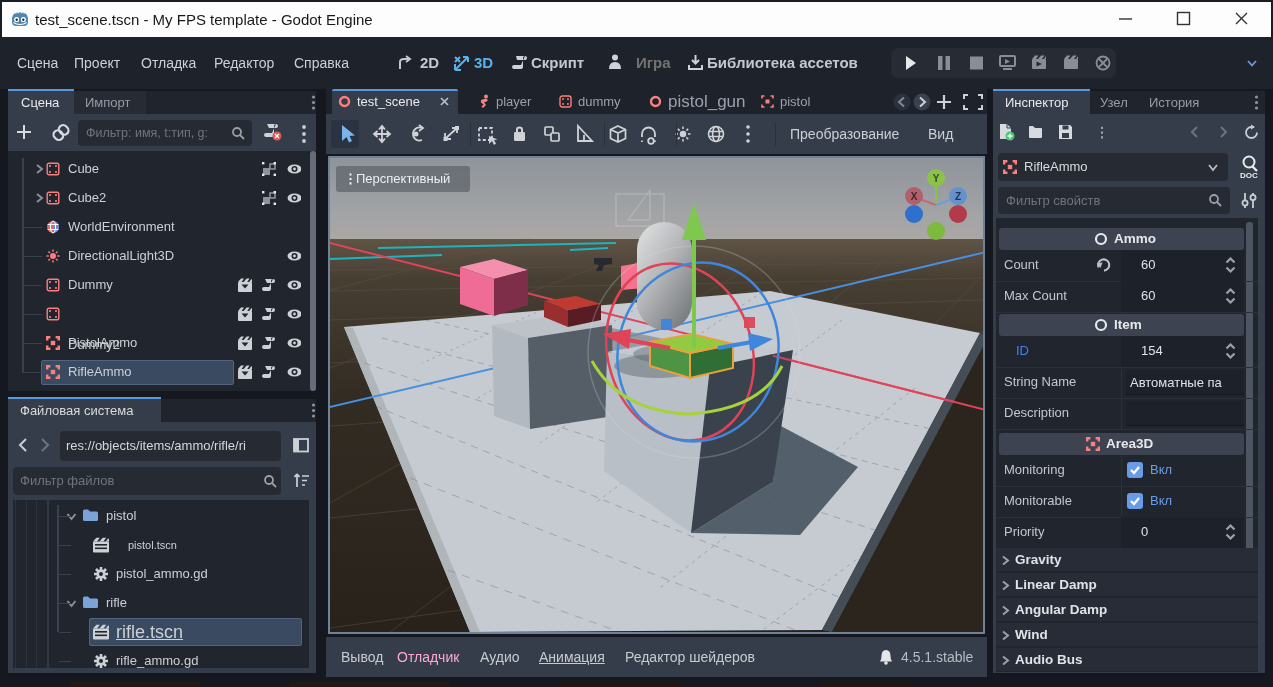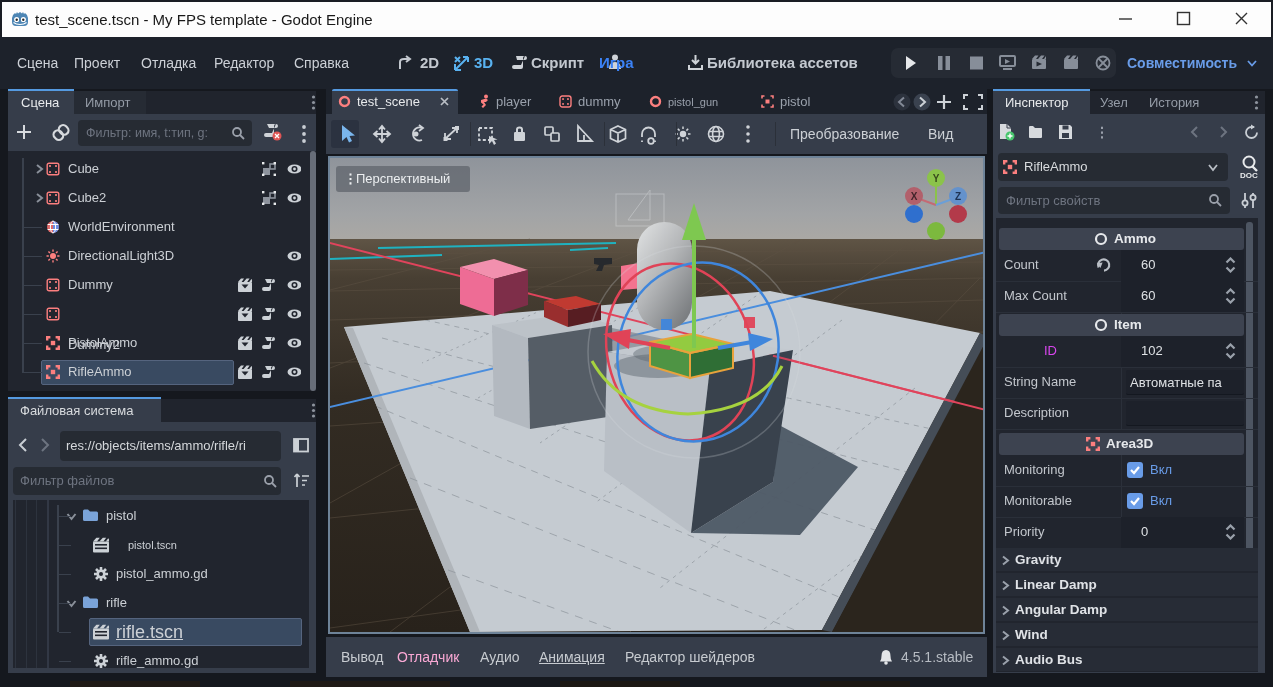--- a/index.html
+++ b/index.html
@@ -47,21 +47,21 @@
 </svg>
 <div class="txt" style="left:474px;top:37px;line-height:52px;font-size:15px;font-weight:bold;color:#59b2f0;">3D</div>
 <svg style="left:511px;top:53px;" width="17" height="19" viewBox="0 0 17 19">
  <path d="M5 3 L14 3 Q16 3 16 5 Q16 7 14 7 L14 7 L6 7 M14 3 Q12 3 12 5 L12 14 Q12 16 10 16 L3 16 Q1 16 1 14 Q1 12 3 12 L10 12" fill="#cfd3d8"></path>
 </svg>
 <div class="txt" style="left:531px;top:37px;line-height:52px;font-size:15px;font-weight:bold;color:#c3c8cf;">Скрипт</div>
 <svg style="left:606px;top:53px;" width="18" height="19" viewBox="0 0 18 19">
  <circle cx="9" cy="4.5" r="3" fill="#cfd3d8"></circle>
  <path d="M3 16 Q3 9 9 9 Q15 9 15 16 Z" fill="#cfd3d8"></path>
 </svg>
-<div class="txt" style="left:599px;top:37px;line-height:52px;font-size:15px;font-weight:bold;color:#3b82f6;">Игра</div>
+<div class="txt" style="left:636px;top:37px;line-height:52px;font-size:15px;font-weight:bold;color:#737373;">Игра</div>
 <svg style="left:687px;top:54px;" width="17" height="17" viewBox="0 0 17 17">
  <path d="M8.5 1 L8.5 9 M5 6 L8.5 9.5 L12 6" stroke="#cfd3d8" stroke-width="2" fill="none"></path>
  <path d="M2 11 L2 15 L15 15 L15 11" stroke="#cfd3d8" stroke-width="2" fill="none"></path>
 </svg>
 <div class="txt" style="left:707px;top:37px;line-height:52px;font-size:15px;font-weight:bold;color:#c3c8cf;">Библиотека ассетов</div>
 
 <div class="abs" style="left:891px;top:48px;width:225px;height:30px;background:#262b34;border-radius:7px;"></div>
 <svg style="left:891px;top:48px;" width="225" height="30" viewBox="0 0 225 30">
  <path d="M15 8 L25 15 L15 22 Z" fill="#e6e8ea"></path>
  <rect x="47" y="8" width="4.5" height="14" fill="#878e99"></rect>
@@ -79,21 +79,20 @@
       </g>
  <g fill="#878e99">
         <rect x="173" y="11" width="14" height="10" rx="1"></rect>
         <path d="M173 11 L176 7.5 L179.5 7.5 L177 11 M179 11 L182 7.5 L185.5 7.5 L183 11 M185 11 L187 8 L187 11"></path>
       </g>
  <g stroke="#878e99" stroke-width="1.8" fill="none">
         <circle cx="212" cy="15" r="6.5"></circle>
         <path d="M212 9 L212 21 M206 15 L218 15" transform="rotate(45 212 15)"></path>
       </g>
 </svg>
-<div class="txt" style="left:1127px;top:37px;line-height:52px;font-size:14px;font-weight:bold;color:#699ce8;">Совместимость</div>
 <svg style="left:1245px;top:58px;" width="14" height="10" viewBox="0 0 14 10">
       <path d="M3 3 L7 7.5 L11 3" stroke="#699ce8" stroke-width="1.8" fill="none"></path>
     </svg>
 
 <div class="abs" style="left:8px;top:91px;width:308px;height:23px;background:#20242d;"></div>
 <div class="abs" style="left:8px;top:89px;width:66px;height:25px;background:#363d4a;border-top:2px solid #559ae0;"></div>
 <div class="abs" style="left:74px;top:91px;width:72px;height:23px;background:#262b34;"></div>
 <div class="txt" style="left:21px;top:91px;line-height:23px;font-size:13px;color:#e8eaec;">Сцена</div>
 <div class="txt" style="left:85px;top:91px;line-height:23px;font-size:13px;color:#959ca7;">Импорт</div>
 <svg style="left:310px;top:95px;" width="7" height="15" viewBox="0 0 7 15">
@@ -518,22 +517,22 @@
         <path d="M2.5 10.5 L6.5 14.5 L10.5 10.5"></path>
       </g>
     </svg>
     <div class="abs" style="left:996px;top:312px;width:262px;height:1px;background:#2a2f39;"></div>
 <div class="abs" style="left:999px;top:314px;width:245px;height:22px;background:#3d4350;border-radius:3px;"></div>
     <svg style="left:1094px;top:318px;" width="14" height="14" viewBox="0 0 14 14">
       <circle cx="7" cy="7" r="5" stroke="#e6e8eb" stroke-width="2.2" fill="none"></circle>
     </svg>
     <div class="txt" style="left:1114px;top:314px;line-height:22px;font-size:13.5px;font-weight:bold;color:#e6e8eb;">Item</div>
 <div class="abs" style="left:1121px;top:336px;width:123px;height:31px;background:#1d212a;"></div>
-    <div class="txt" style="left:1044px;top:341px;line-height:20px;font-size:13px;color:#d946ef;">ID</div>
-    <div class="txt" style="left:1141px;top:341px;line-height:20px;font-size:13px;color:#dfe2e5;">102</div>
+    <div class="txt" style="left:1016px;top:341px;line-height:20px;font-size:13px;color:#3b82f6;">ID</div>
+    <div class="txt" style="left:1141px;top:341px;line-height:20px;font-size:13px;color:#dfe2e5;">154</div>
     <svg style="left:1224px;top:343px;" width="13" height="16" viewBox="0 0 13 16">
       <g stroke="#9aa1ab" stroke-width="2.2" fill="none">
         <path d="M2.5 5.5 L6.5 1.5 L10.5 5.5"></path>
         <path d="M2.5 10.5 L6.5 14.5 L10.5 10.5"></path>
       </g>
     </svg>
     <div class="abs" style="left:996px;top:367px;width:262px;height:1px;background:#2a2f39;"></div>
 <div class="txt" style="left:1004px;top:372px;line-height:20px;font-size:13px;color:#c3c7cd;">String Name</div>
     <div class="abs" style="left:1126px;top:370px;width:118px;height:25px;background:#1d212a;border-bottom:1px solid #141820;border-radius:2px;overflow:hidden;"></div>
     <div class="txt" style="left:1130px;top:370px;line-height:25px;font-size:13px;color:#dfe2e5;">Автоматные па</div>
@@ -623,21 +622,21 @@
         <rect x="3.2" y="3.2" width="1.7" height="1.7"></rect>
         <rect x="8.1" y="3.2" width="1.7" height="1.7"></rect>
         <rect x="3.2" y="8.1" width="1.7" height="1.7"></rect>
         <rect x="8.1" y="8.1" width="1.7" height="1.7"></rect>
       </g>
     </svg>
 <div class="txt" style="left:578px;top:90px;line-height:24px;font-size:13px;color:#9aa1ac;">dummy</div>
 <svg style="left:649px;top:95px;" width="13" height="13" viewBox="0 0 13 13">
       <circle cx="6.5" cy="6.5" r="4.5" stroke="#fc7f7f" stroke-width="2.4" fill="none"></circle>
     </svg>
-<div class="txt" style="left:668px;top:90px;line-height:24px;font-size:11px;color:#9aa1ac;">pistol_gun</div>
+<div class="txt" style="left:668px;top:90px;line-height:24px;font-size:17px;color:#9aa1ac;">pistol_gun</div>
 <svg style="left:761px;top:95px;" width="13" height="13" viewBox="0 0 13 13">
       <g fill="none" stroke="#fc7f7f" stroke-width="1.6">
         <path d="M1 3.5 L1 1 L3.5 1 M9.5 1 L12 1 L12 3.5 M12 9.5 L12 12 L9.5 12 M3.5 12 L1 12 L1 9.5"></path>
       </g>
       <rect x="4.5" y="4.5" width="4" height="4" fill="#fc7f7f"></rect>
     </svg>
 <div class="txt" style="left:780px;top:90px;line-height:24px;font-size:13px;color:#9aa1ac;">pistol</div>
 <svg style="left:892px;top:92px;" width="95 " height="20" viewBox="0 0 95 20">
  <circle cx="10" cy="10" r="8.5" fill="#2c323d"></circle>
       <path d="M12 5.5 L7 10 L12 14.5" stroke="#828996" stroke-width="2" fill="none"></path>

